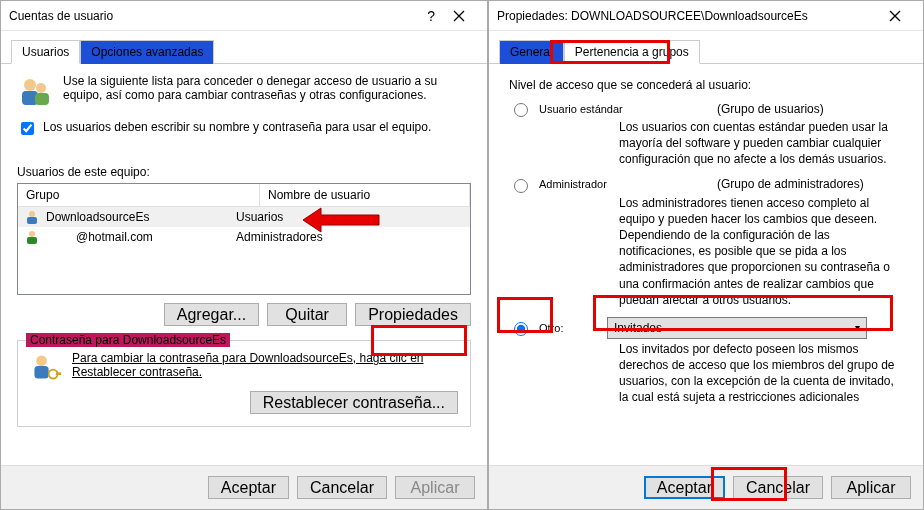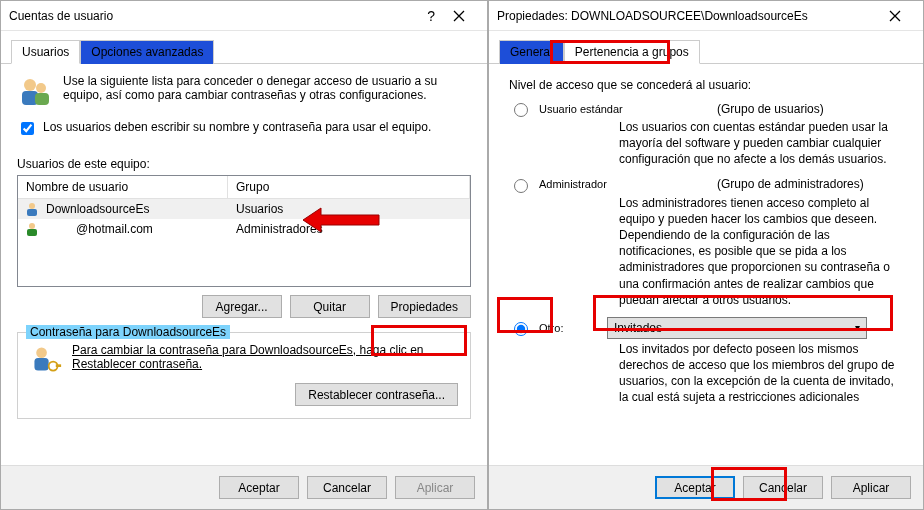--- a/index.html
+++ b/index.html
@@ -12,38 +12,38 @@
 .titlebar .title { flex: 1; font-size: 12px; }
 .titlebar .btn { width: 40px; height: 28px; display: flex; align-items: center; justify-content: center; color: #000; font-size: 13px; }
 .helpq { font-size: 14px; margin-right: 4px; }
 .tabs { display: flex; padding: 8px 10px 0 10px; border-bottom: 1px solid #ccc; position: relative; }
 .tab { padding: 4px 10px; border: 1px solid #ccc; border-bottom: none; background: #fff; font-size: 12px; position: relative; top: 1px; }
 .tab.active { background: #fff; border-bottom: 1px solid #fff; }
 .tab.inactive { background: #1d4ed8; }
 .content { padding: 10px 16px; }
 .intro { display: flex; gap: 10px; align-items: flex-start; margin-bottom: 10px; }
 .usericon { width: 36px; height: 36px; flex-shrink: 0; }
-.chk-row { display: flex; align-items: flex-start; gap: 6px; margin: 4px 0 19px 0; }
+.chk-row { display: flex; align-items: flex-start; gap: 6px; margin: 4px 0 27px 0; }
 .chk { width: 13px; height: 13px; margin-top: 2px; }
 .listbox { border: 1px solid #828790; height: 112px; }
 .listhead { display: flex; background: #fff; border-bottom: 1px solid #e1e1e1; }
 .listhead .col { padding: 4px 8px; border-right: 1px solid #e1e1e1; font-size: 12px; }
 .col-name { width: 210px; }
 .col-group { flex: 1; }
 .listrow { display: flex; align-items: center; padding: 2px 6px; position: relative; }
 .listrow .ico { width: 16px; height: 16px; margin-right: 6px; flex-shrink: 0; }
 .listrow .name { width: 190px; }
 .listrow .group { flex: 1; }
 .listrow.sel { background: #f0f0f0; }
 .btnrow { display: flex; justify-content: flex-end; gap: 8px; margin-top: 8px; }
-button.win { min-width: 80px; height: 23px; font-size: 12px; background: #e1e1e1; border: 1px solid #adadad; padding: 0 12px; }
+button.win { min-width: 80px; height: 23px; font-size: 16px; background: #e1e1e1; border: 1px solid #adadad; padding: 0 12px; }
 button.win.primary { border: 1px solid #0078d7; outline: 1px solid #0078d7; outline-offset: -2px; }
 button.win[disabled] { color: #888; }
 .groupbox { border: 1px solid #d0d0d0; padding: 10px 12px 12px 12px; margin-top: 14px; position: relative; }
-.groupbox .legend { position: absolute; top: -8px; left: 8px; background: #7dd3fc; padding: 0 4px; font-size: 12px; }
+.groupbox .legend { position: absolute; top: -8px; left: 8px; background: #be185d; padding: 0 4px; font-size: 12px; }
 .pwdrow { display: flex; gap: 10px; align-items: flex-start; text-decoration: underline; }
 .footer { position: absolute; bottom: 0; left: 0; right: 0; border-top: 1px solid #ddd; padding: 10px 12px; display: flex; justify-content: flex-end; gap: 8px; background:#f0f0f0; }
 
 
 .opt { display: flex; align-items: center; gap: 8px; margin: 8px 0 2px 0; }
 .opt input[type=radio] { width: 14px; height: 14px; }
 .opt .lab { font-size: 11px; }
 .opt .paren { font-size: 12px; color: #000; }
 .desc { margin: 2px 0 6px 110px; font-size: 12px; line-height: 1.35; }
 .desc-invitados { margin-left: 110px; font-size: 12px; line-height: 1.35; margin-top: 2px; }
@@ -91,22 +91,22 @@
 
       <div class="chk-row">
         <input type="checkbox" class="chk" checked="" style="">
         <label>Los usuarios deben escribir su nombre y contraseña para usar el equipo.</label>
       </div>
 
       <div style="margin:6px 0 4px 0;">Usuarios de este equipo:</div>
 
       <div class="listbox">
         <div class="listhead">
+          <div class="col col-group">Grupo</div>
           <div class="col col-name">Nombre de usuario</div>
-          <div class="col col-group">Grupo</div>
         </div>
         <div class="listrow sel">
           <svg class="ico" viewBox="0 0 16 16">
               <circle cx="8" cy="5" r="3" fill="#f2c98a"></circle>
               <rect x="3" y="8" width="10" height="7" rx="2" fill="#3a7abd"></rect>
             </svg>
           <span class="name">DownloadsourceEs</span>
           <span class="group">Usuarios</span>
         </div>
         <div class="listrow">

